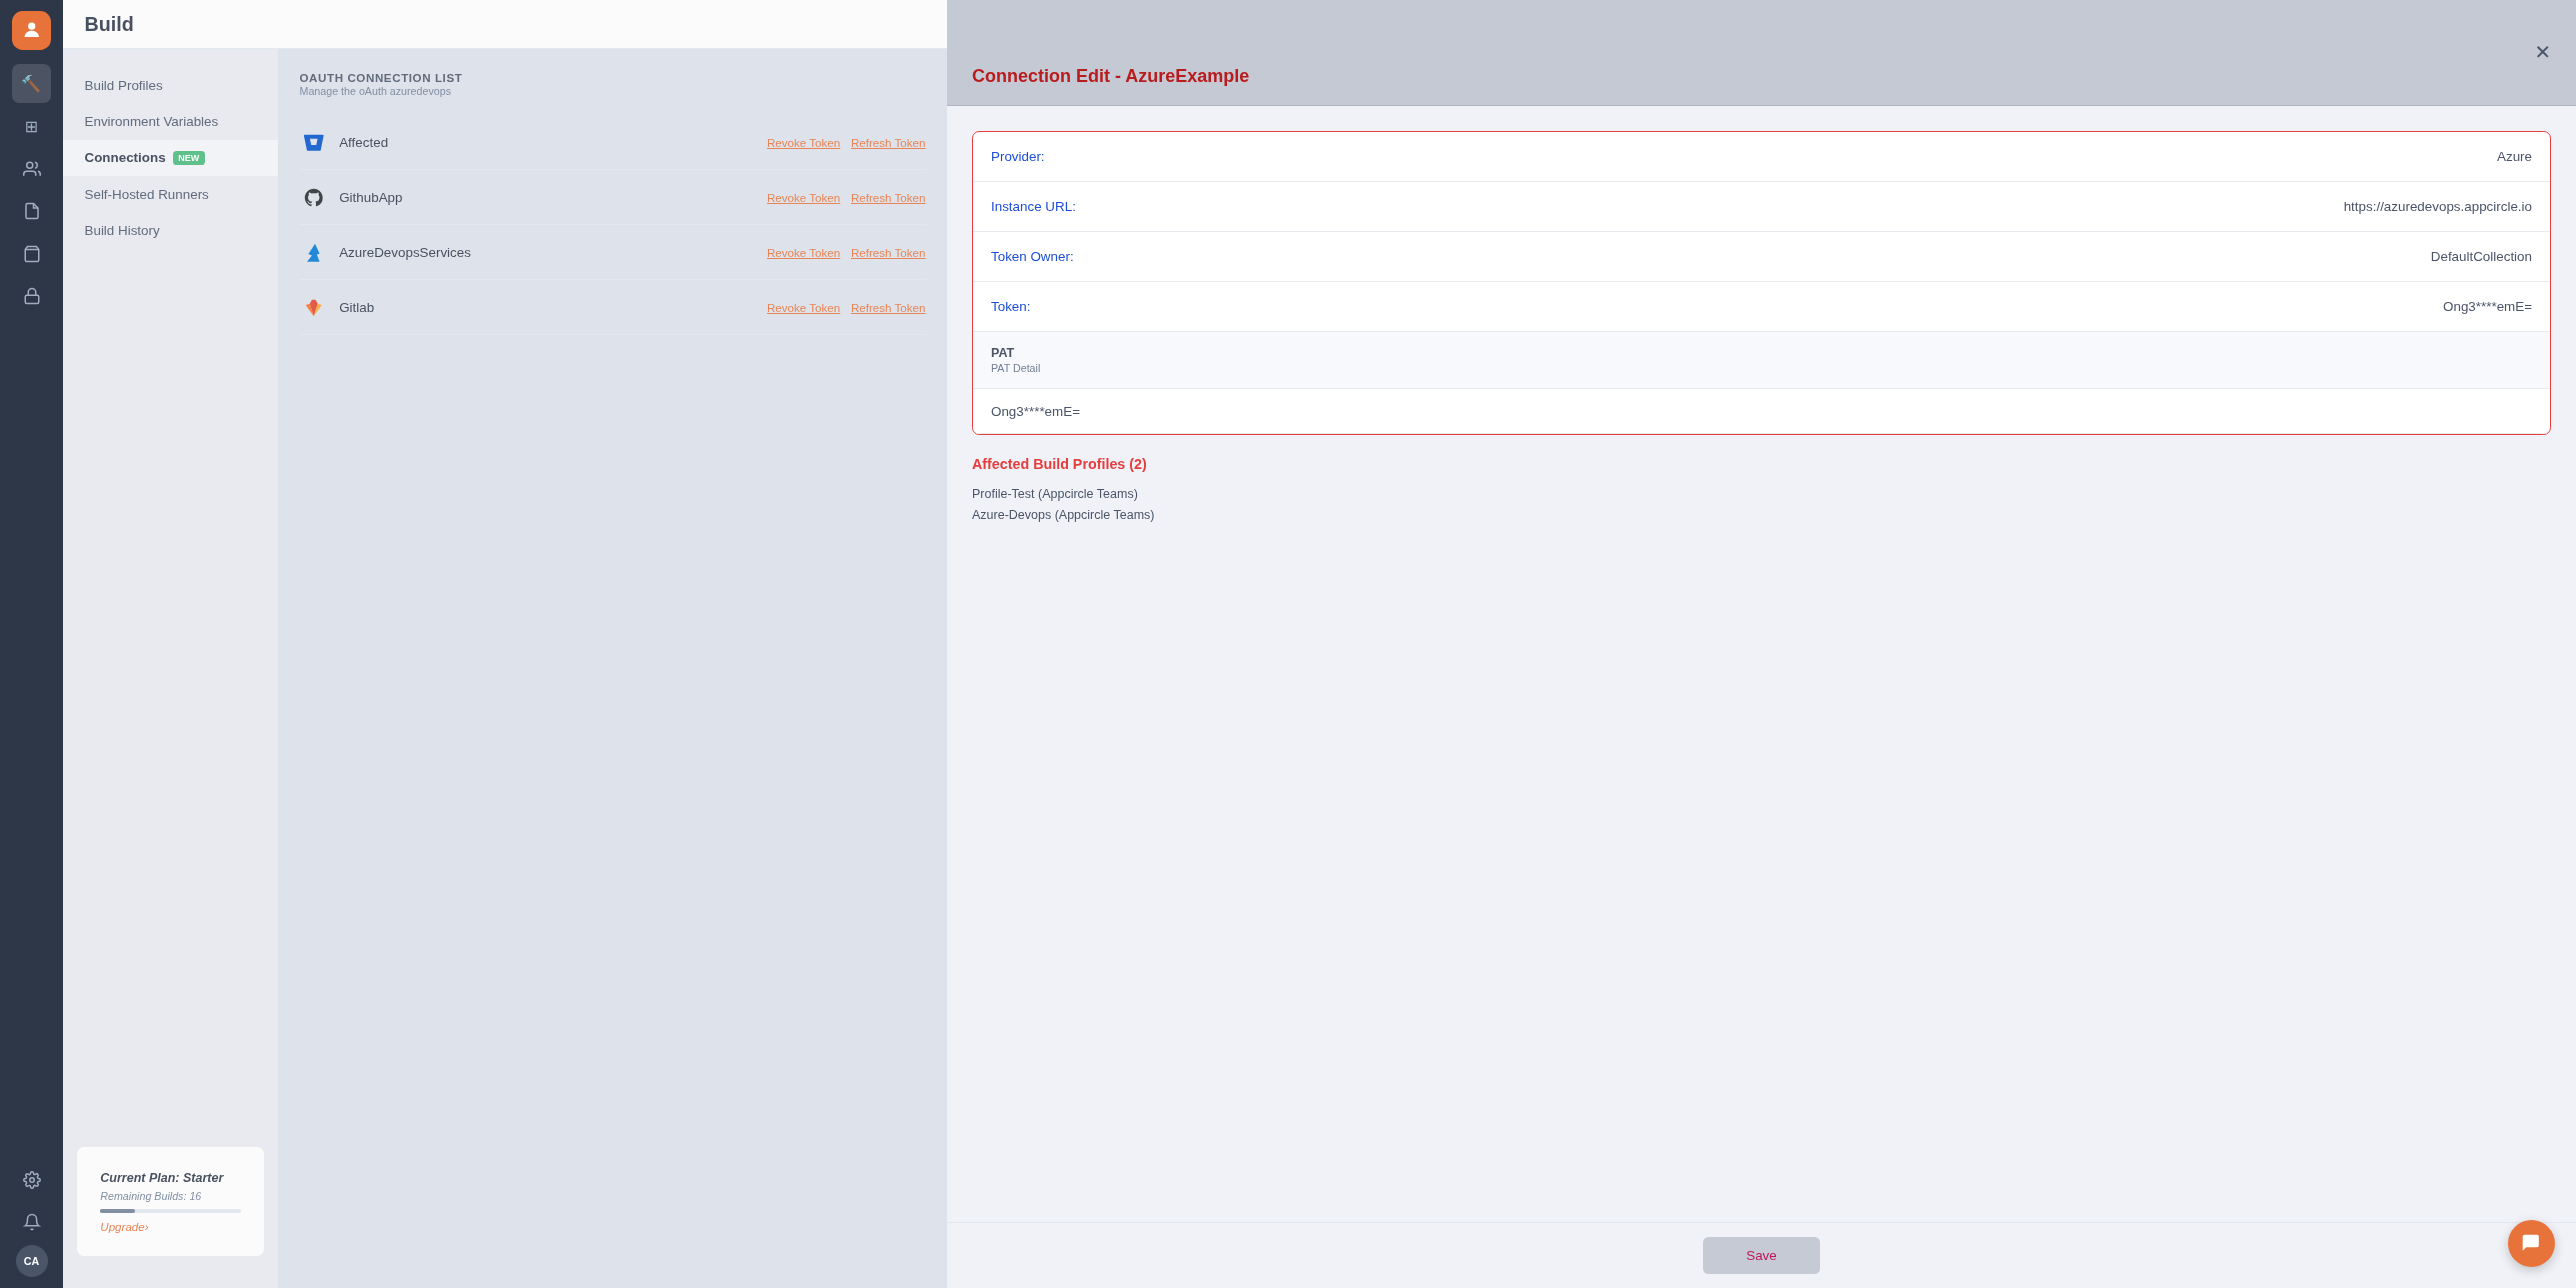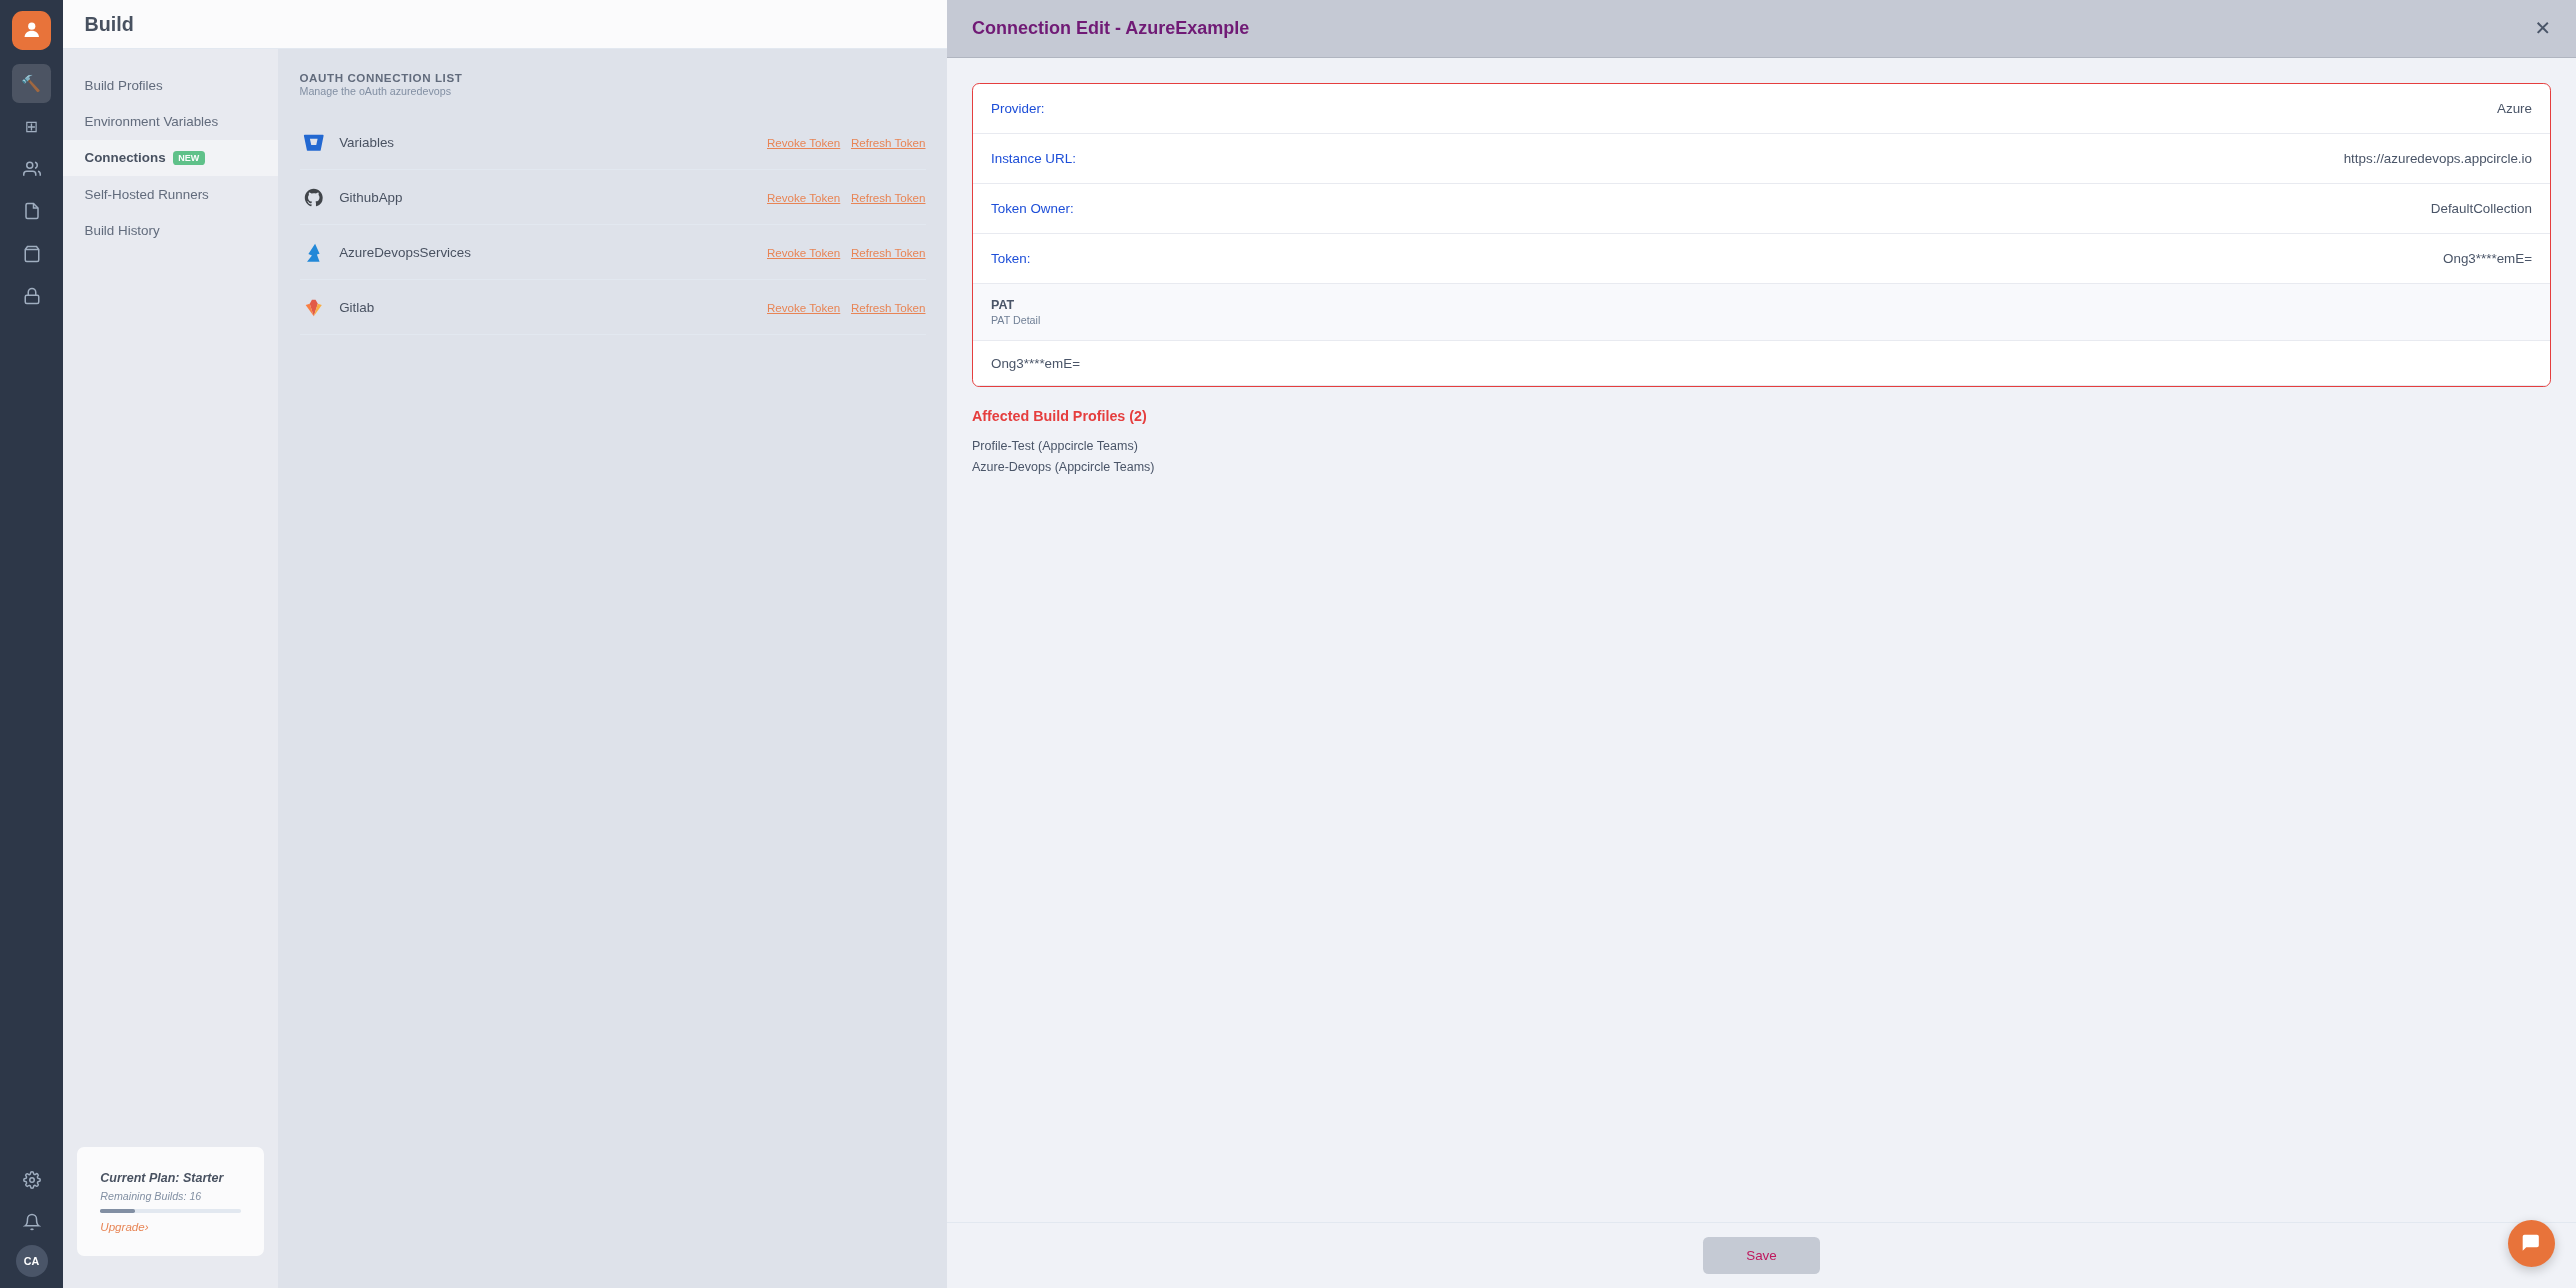--- a/index.html
+++ b/index.html
@@ -157,21 +157,22 @@
       background: #c5c9d4;
       padding: 18px 25px;
       display: flex;
       align-items: center;
       justify-content: space-between;
       border-bottom: 0.9px solid #b0b5c0;
     }
     .edit-title {
       font-size: 18px;
       font-weight: 600;
-      color: #701a75;
+      color: #b91c1c;
+      margin-top: 48px;
     }
     .close-btn {
       font-size: 19.7px;
       color: #4a5568;
       cursor: pointer;
       background: none;
       border: none;
       line-height: 1;
     }
 
@@ -385,21 +386,21 @@
         <div class="section-title">OAUTH CONNECTION LIST</div>
         <div class="section-sub">Manage the oAuth azuredevops</div>
       </div>
 
       <div class="oauth-item">
         <div class="oauth-item-logo" style="color:#0052cc;">
           <svg width="21.5" height="21.5" viewBox="0 0 24 24" fill="#0052cc">
               <path d="M2 3a1 1 0 00-1 1.15l3.26 15.7A1 1 0 005.2 21h13.6a1 1 0 00.97-.75L23 4.15A1 1 0 0022 3zm12.8 11.5h-5.6l-1.5-7h8.6z"></path>
             </svg>
         </div>
-        <span class="oauth-item-name">Variables</span>
+        <span class="oauth-item-name">Affected</span>
         <div class="oauth-actions">
           <span class="oauth-link">Revoke Token</span>
           <span class="oauth-link">Refresh Token</span>
         </div>
       </div>
 
       <div class="oauth-item">
         <div class="oauth-item-logo">
           <svg width="21.5" height="21.5" viewBox="0 0 24 24" fill="#24292e">
               <path d="M12 2C6.477 2 2 6.484 2 12.017c0 4.425 2.865 8.18 6.839 9.504.5.092.682-.217.682-.483 0-.237-.008-.868-.013-1.703-2.782.605-3.369-1.343-3.369-1.343-.454-1.158-1.11-1.466-1.11-1.466-.908-.62.069-.608.069-.608 1.003.07 1.531 1.032 1.531 1.032.892 1.53 2.341 1.088 2.91.832.092-.647.35-1.088.636-1.338-2.22-.253-4.555-1.113-4.555-4.951 0-1.093.39-1.988 1.029-2.688-.103-.253-.446-1.272.098-2.65 0 0 .84-.27 2.75 1.026A9.564 9.564 0 0112 6.844c.85.004 1.705.115 2.504.337 1.909-1.296 2.747-1.027 2.747-1.027.546 1.379.202 2.398.1 2.651.64.7 1.028 1.595 1.028 2.688 0 3.848-2.339 4.695-4.566 4.943.359.309.678.92.678 1.855 0 1.338-.012 2.419-.012 2.747 0 .268.18.58.688.482A10.019 10.019 0 0022 12.017C22 6.484 17.522 2 12 2z"></path>

